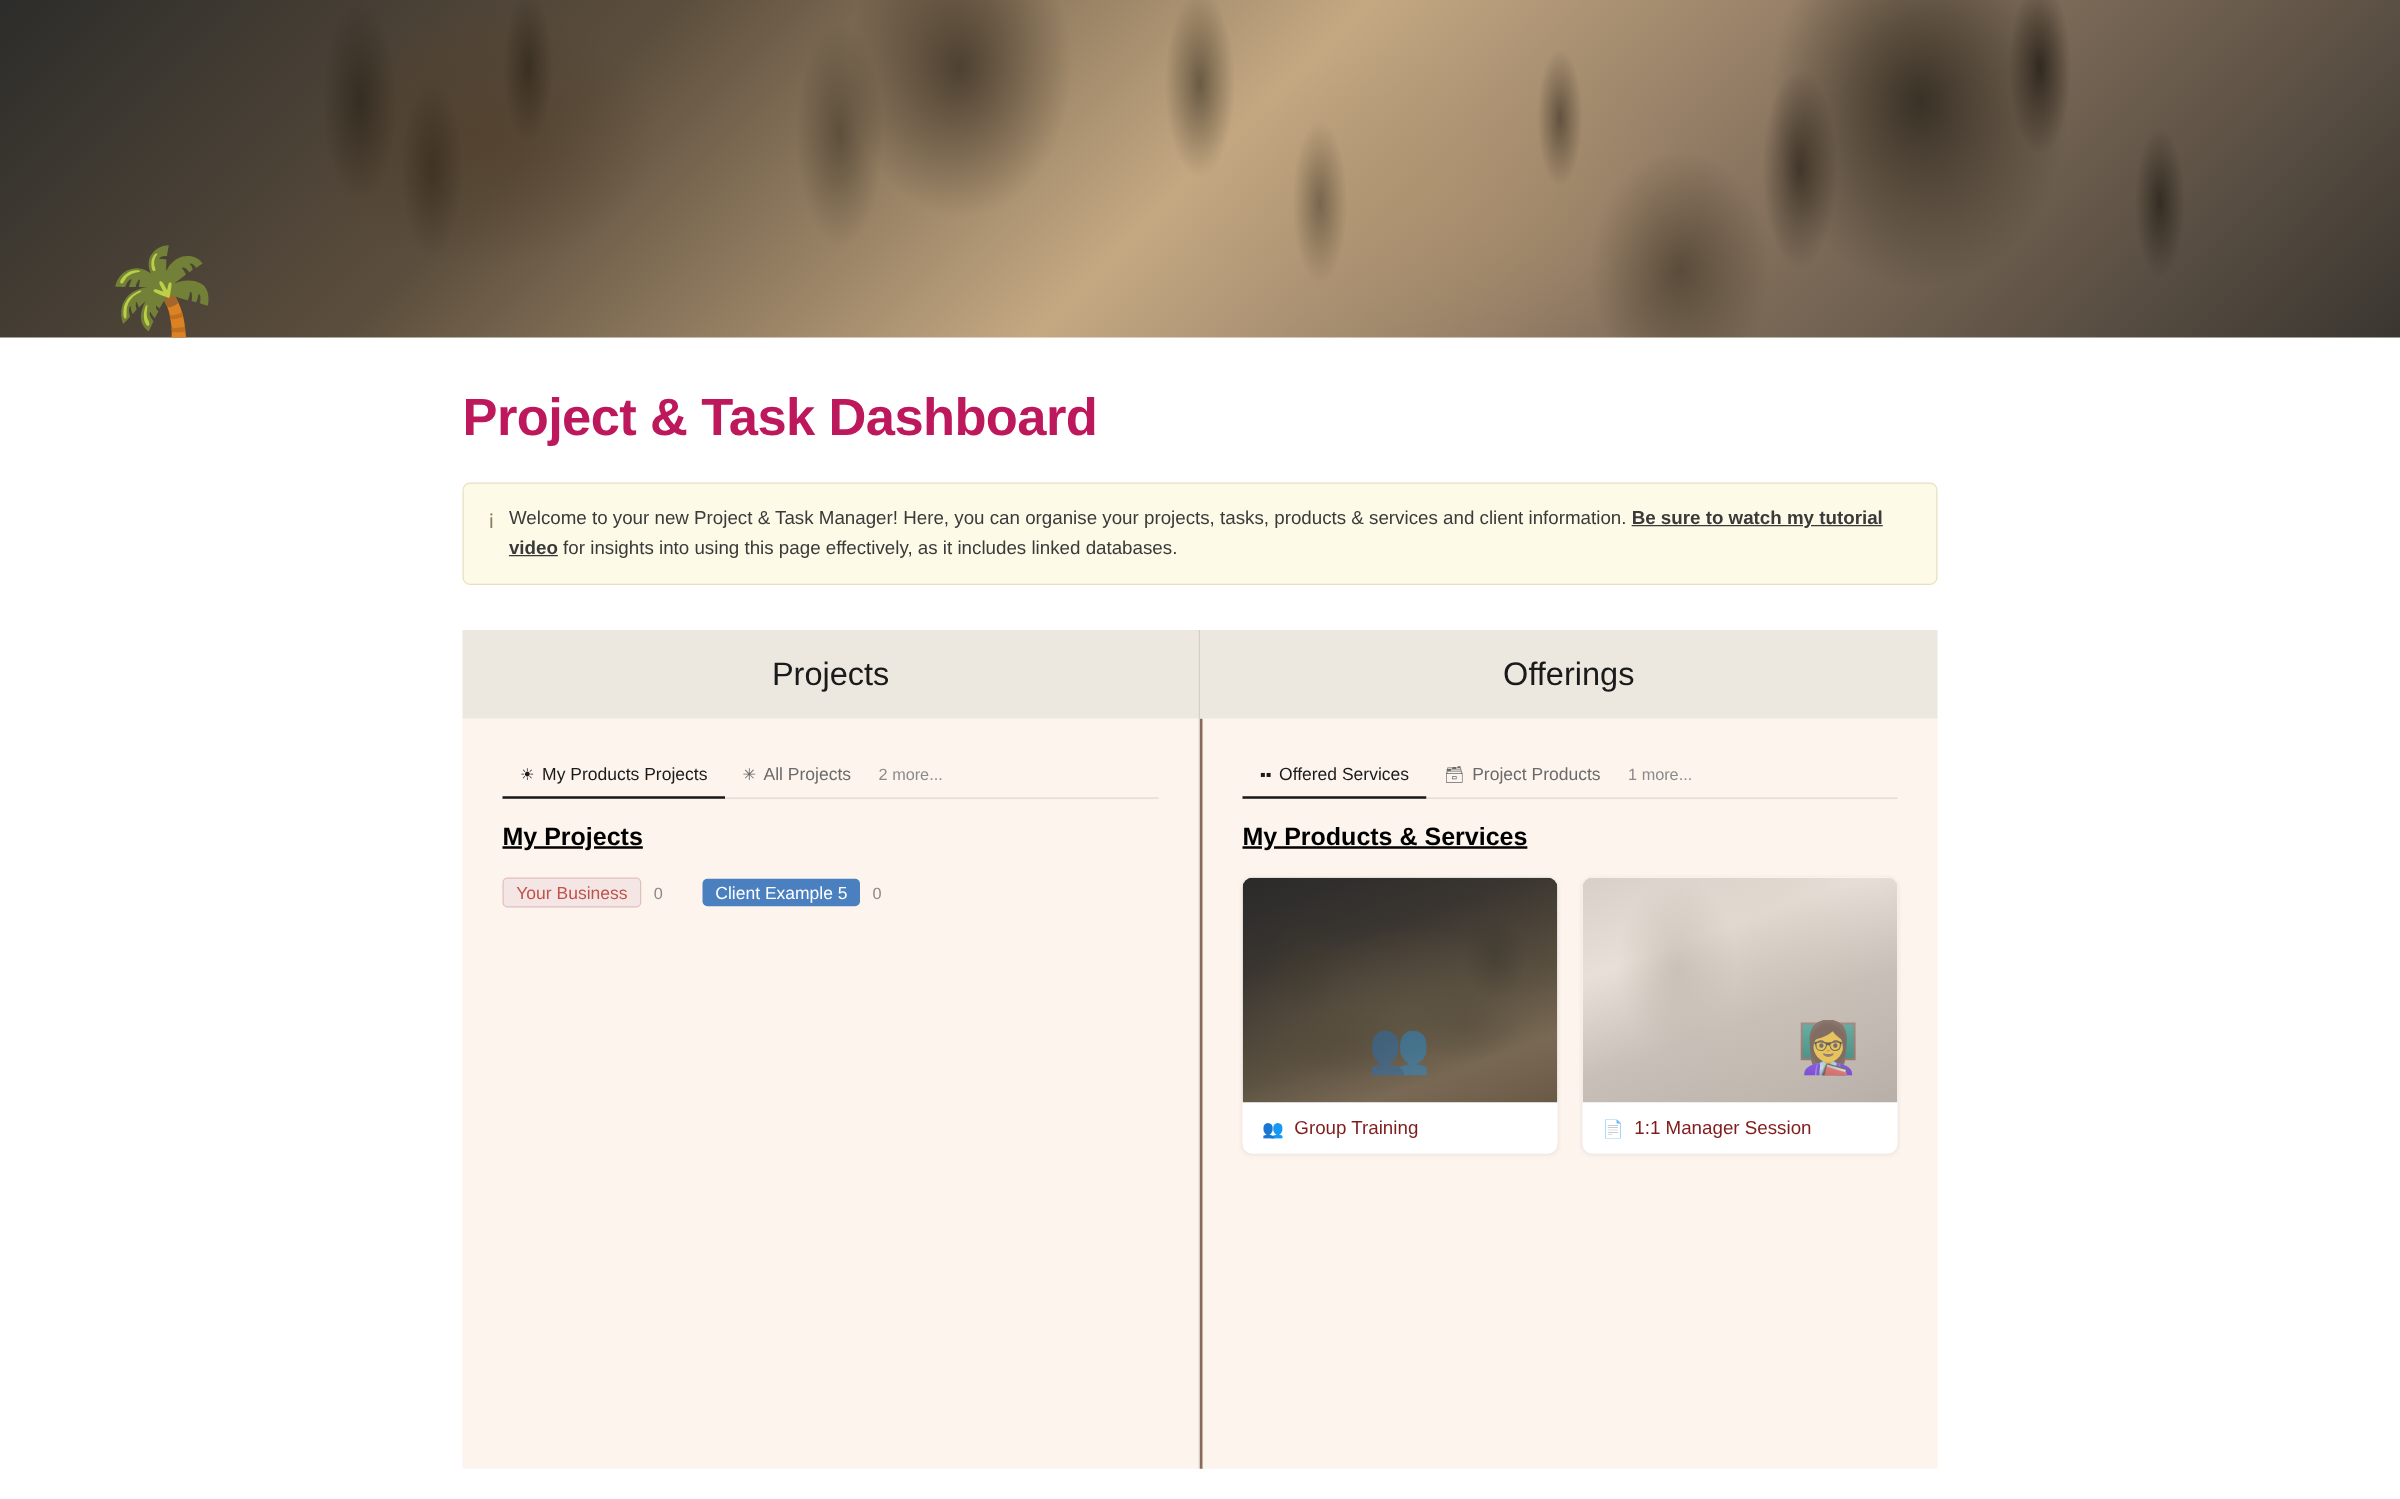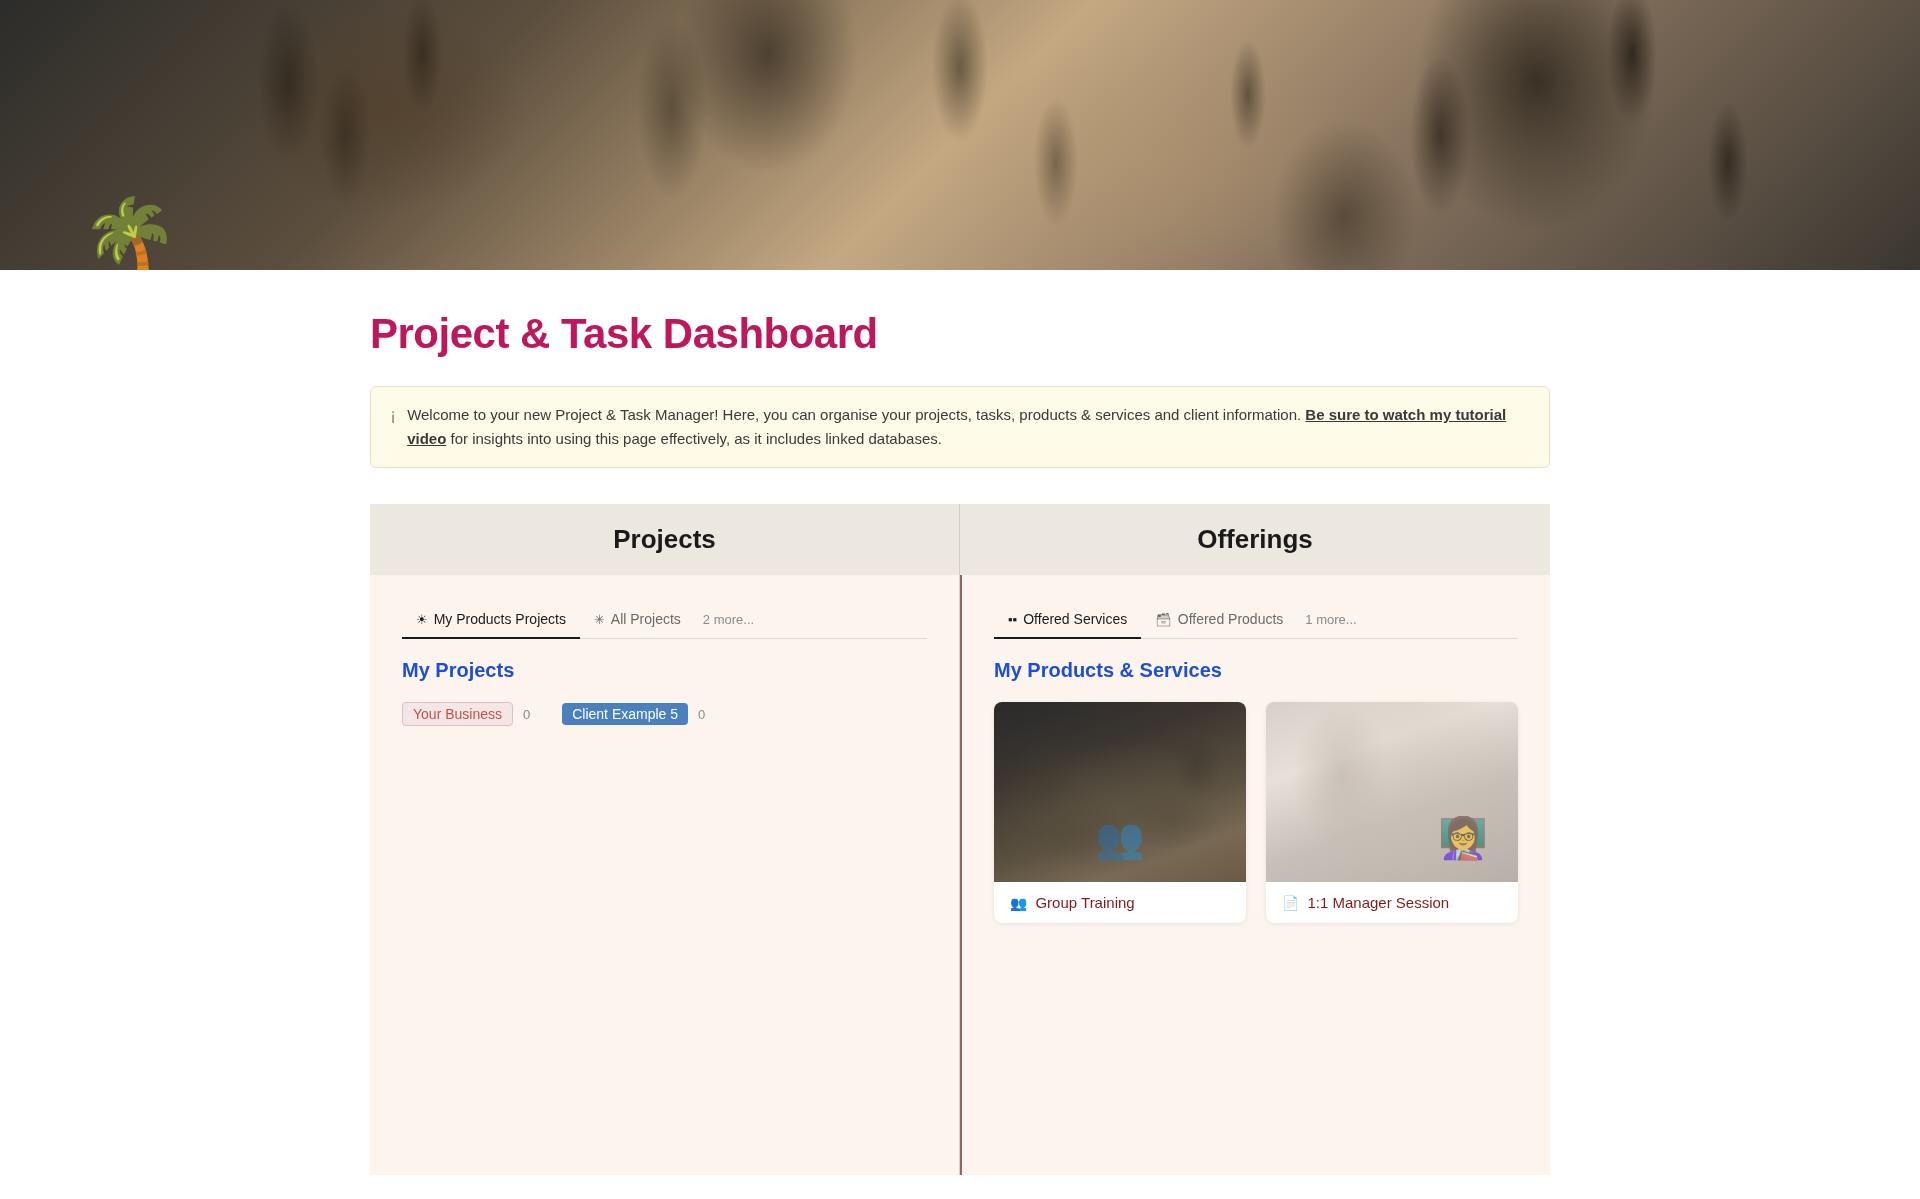--- a/index.html
+++ b/index.html
@@ -109,21 +109,21 @@
       display: grid;
       grid-template-columns: 1fr 1fr;
       gap: 0;
     }
 
     .section-header-bar {
       background: #ede8df;
       text-align: center;
       padding: 20px;
       font-size: 26px;
-      font-weight: 700;
+      font-weight: 400;
       color: #1a1a1a;
     }
 
     .section-header-bar.left {
       border-right: 1px solid #d4cec5;
     }
 
     
     .panels-grid {
       display: grid;
@@ -180,22 +180,23 @@
       color: #8a8a8a;
       font-size: 13px;
       padding: 8px 8px 10px;
       cursor: pointer;
     }
 
     
     .panel-heading {
       font-size: 20px;
       font-weight: 700;
-      color: #1d4ed8;
+      color: #000000;
       margin-bottom: 20px;
+      text-decoration: underline;
     }
 
     
     .project-list {
       display: flex;
       gap: 32px;
       align-items: center;
     }
 
     .project-item {
@@ -383,21 +384,21 @@
 
     <div class="panel right">
 
       <div class="tabs">
         <div class="tab active">
           <span class="tab-icon">▪▪</span>
           <span>Offered Services</span>
         </div>
         <div class="tab">
           <span class="tab-icon">🗃</span>
-          <span>Offered Products</span>
+          <span>Project Products</span>
         </div>
         <div class="tab-more">1 more...</div>
       </div>
 
       <div class="panel-heading">My Products &amp; Services</div>
 
       <div class="services-grid">
 
         <div class="service-card">
           <div class="service-card-image">

